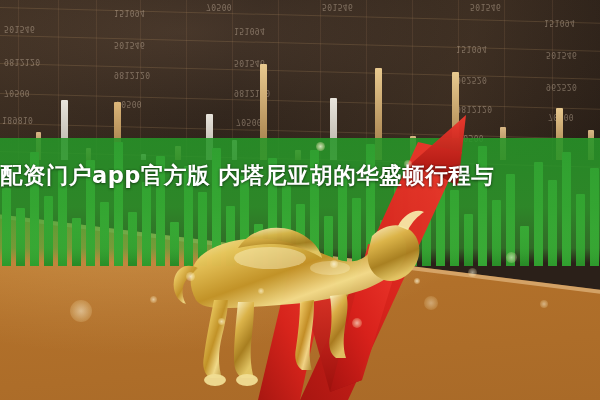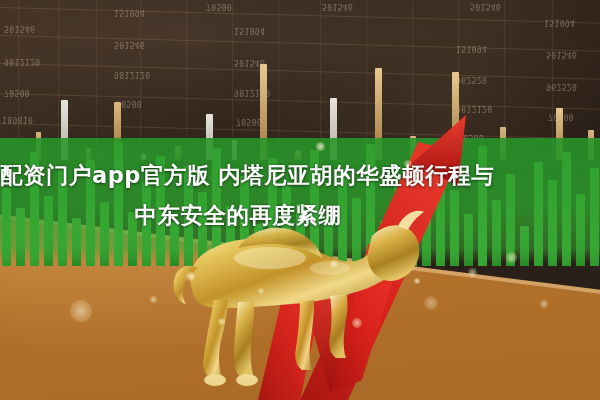--- a/index.html
+++ b/index.html
@@ -306,16 +306,15 @@
   <div class="bokeh" style="left:404px; top:160px; width:8px;  height:8px;  opacity:.7;"></div>
   <div class="bokeh" style="left:424px; top:296px; width:14px; height:14px; opacity:.45;"></div>
   <div class="bokeh" style="left:468px; top:268px; width:9px;  height:9px;  opacity:.6;"></div>
   <div class="bokeh" style="left:506px; top:252px; width:11px; height:11px; opacity:.62;"></div>
   <div class="bokeh" style="left:540px; top:300px; width:8px;  height:8px;  opacity:.55;"></div>
   <div class="bokeh" style="left:414px; top:278px; width:6px;  height:6px;  opacity:.8;"></div>
   <div class="bokeh" style="left:150px; top:296px; width:7px;  height:7px;  opacity:.65;"></div>
 
   <div class="title-block">
     <div class="title-line">配资门户app官方版 内塔尼亚胡的华盛顿行程与</div>
-    <div class="title-line">中东安全的再度紧绷</div>
   </div>
 
 </div>
 
 </body></html>

